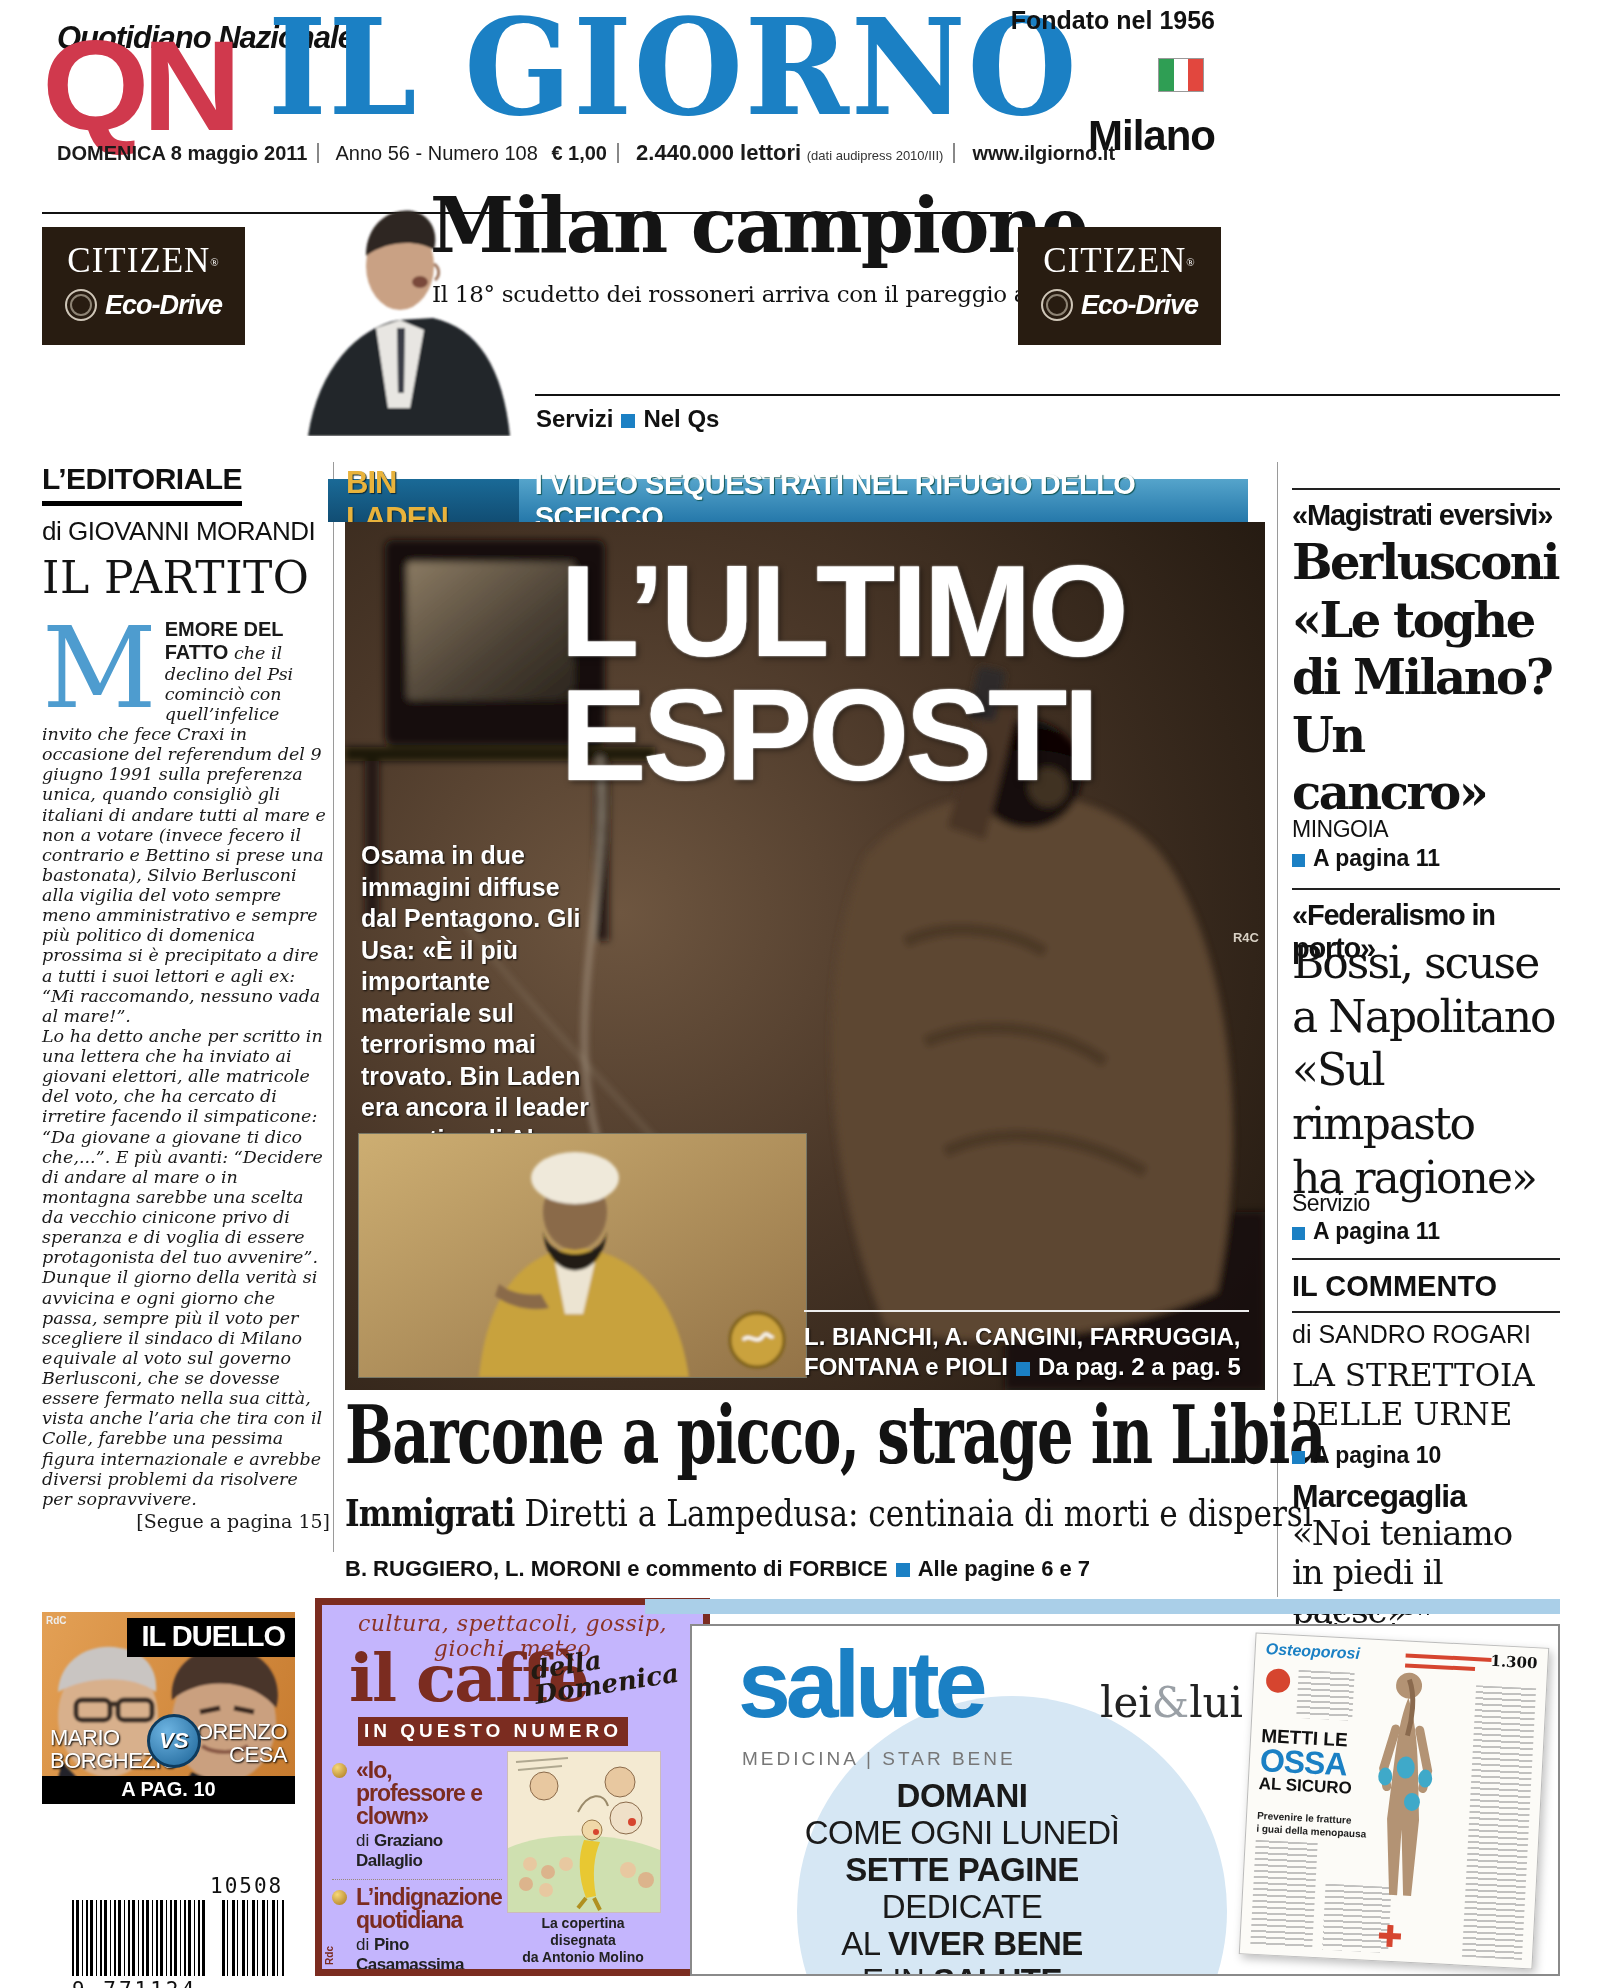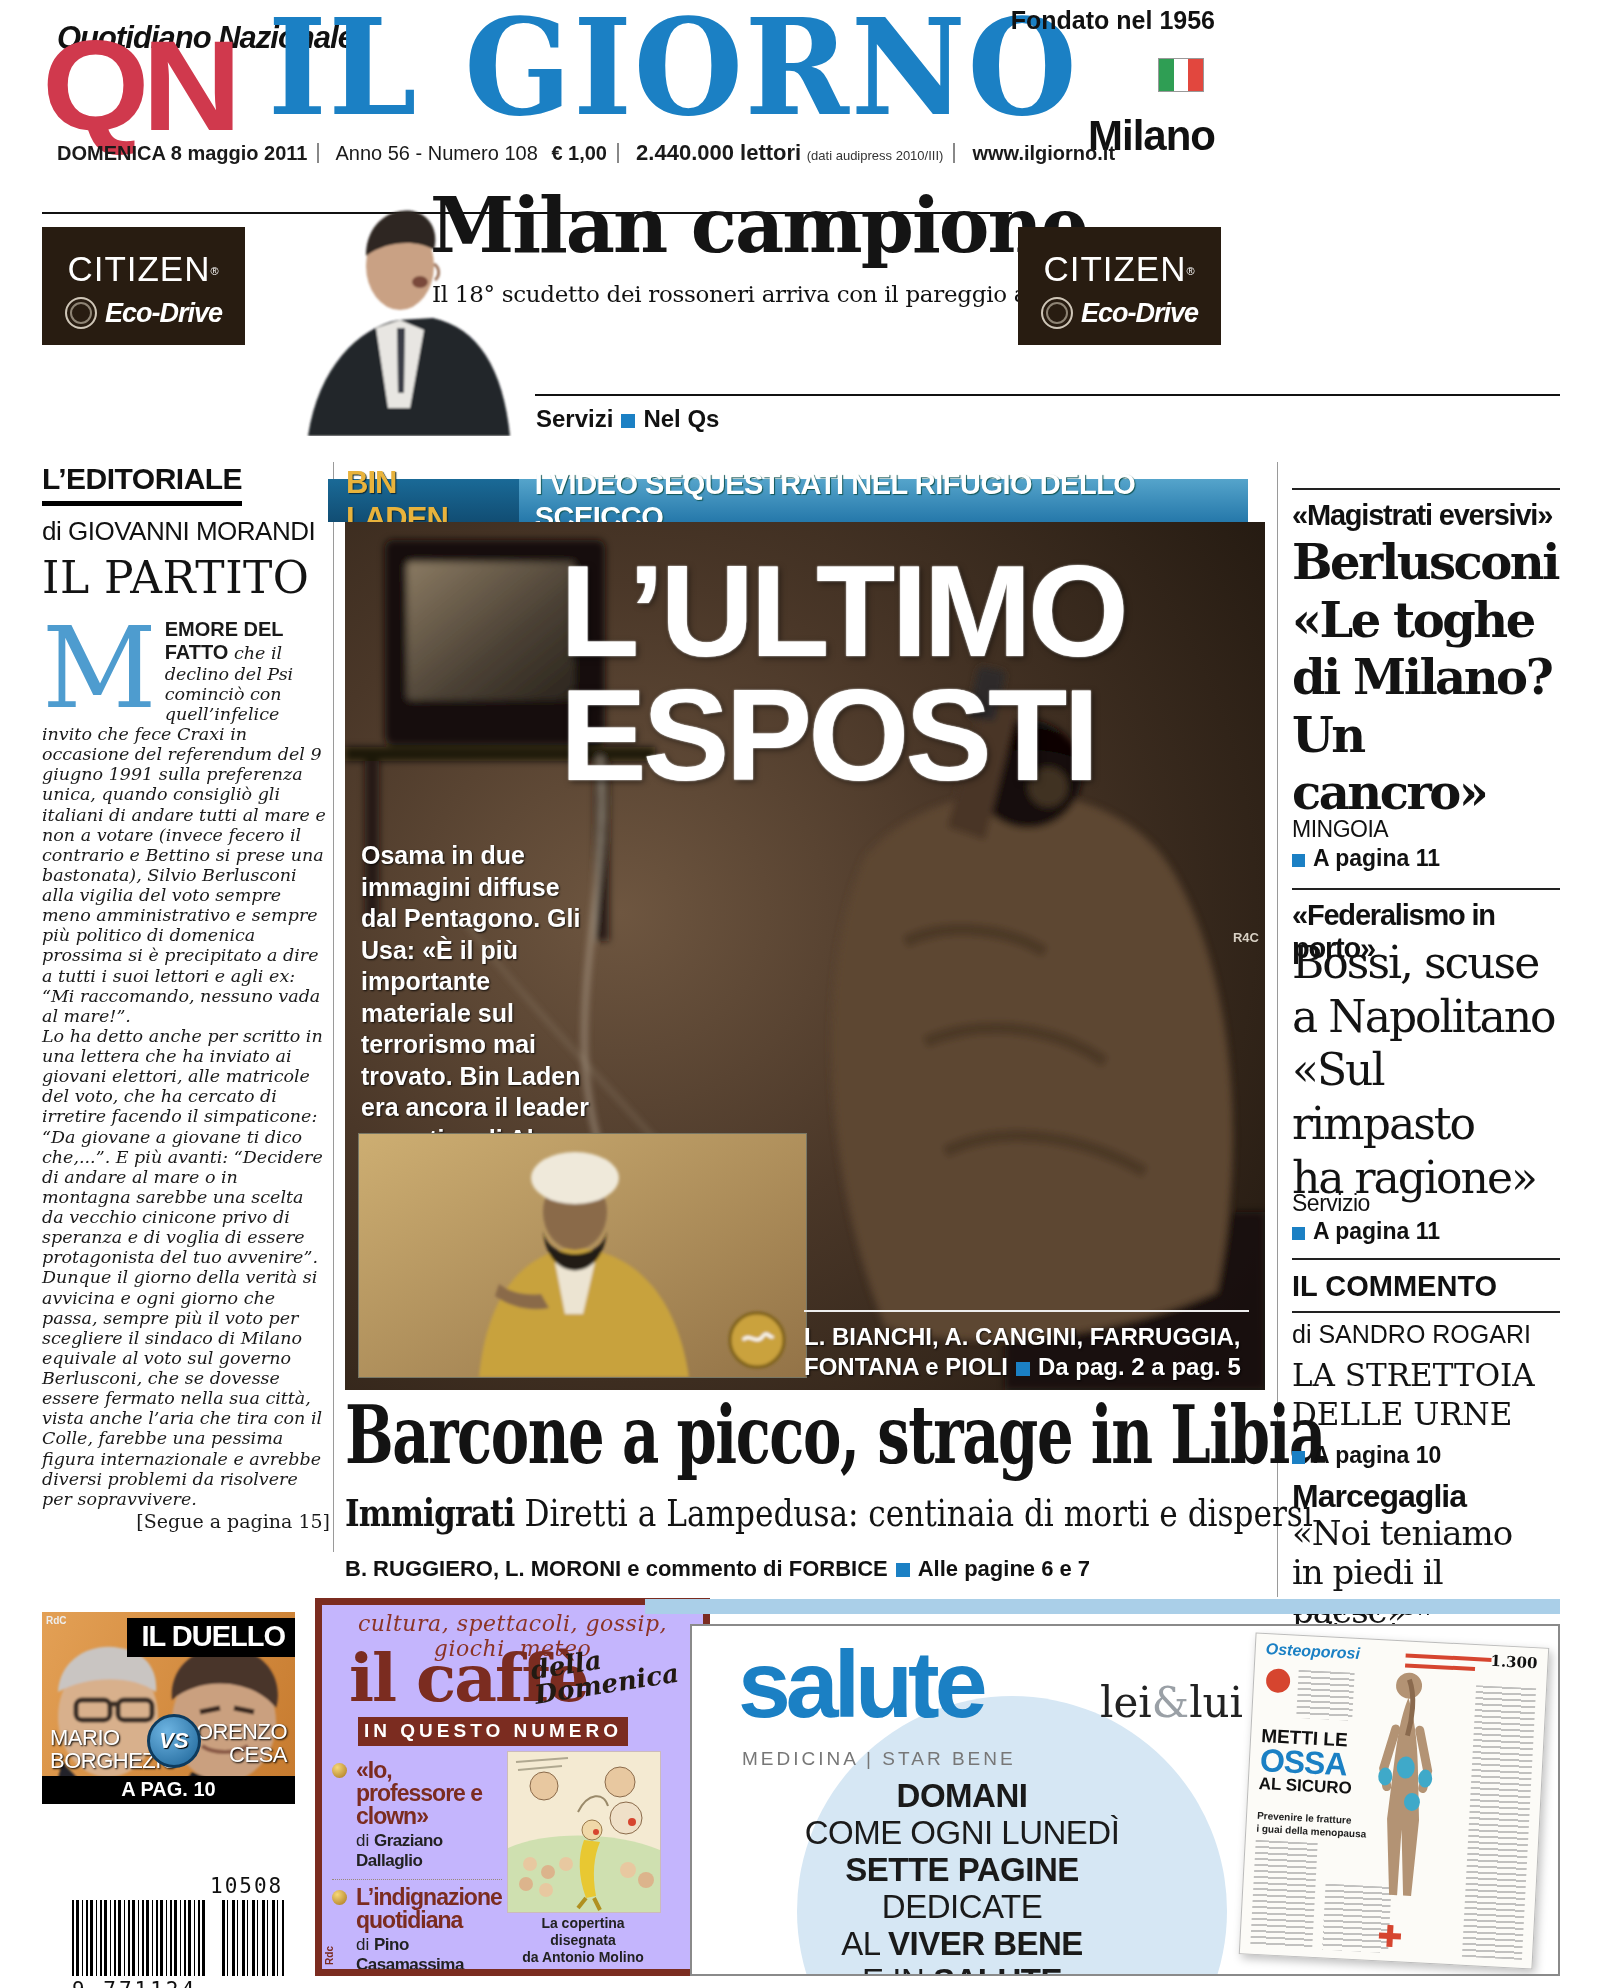--- a/index.html
+++ b/index.html
@@ -23,21 +23,21 @@
   .dateline .sep{display:inline-block;border-left:2px solid #888;height:20px;vertical-align:-3px;margin:0 12px 0 4px;}
   .dl-date{font-weight:bold;}
   .dl-price{font-weight:bold;margin-left:8px;}
   .dl-readers{font-weight:bold;font-size:22px;}
   .dl-note{font-size:13px;color:#333;}
   .dl-site{font-weight:bold;}
 
   
   .toprule{left:42px;top:212px;width:970px;height:2px;background:#111;}
   .ad{top:227px;width:203px;height:118px;background:#281c11;color:#fff;text-align:center;}
-  .ad-brand{font-family:Liberation Sans, sans-serif;font-size:35px;letter-spacing:1px;margin-top:22px;}
+  .ad-brand{font-family:Liberation Serif, serif;font-size:35px;letter-spacing:1px;margin-top:14px;}
   .ad-reg{font-size:11px;vertical-align:6px;}
   .ad-row{margin-top:8px;display:flex;align-items:center;justify-content:center;gap:8px;}
   .ad-logo{width:28px;height:28px;border:2px solid #cfc6b8;border-radius:50%;display:inline-block;box-shadow:inset 0 0 0 3px #281c11, inset 0 0 0 5px #8d8374;}
   .ad-sub{font-size:27px;font-weight:bold;font-style:italic;letter-spacing:-1px;}
   .coach{left:248px;top:178px;width:300px;height:258px;}
   .milan-h{left:430px;top:188px;font-size:76px;font-weight:bold;letter-spacing:-2px;color:#141414;line-height:1;}
   .milan-s{left:432px;top:281px;font-size:23px;color:#111;letter-spacing:-0.3px;}
   .servrule{left:535px;top:394px;width:1025px;height:2px;background:#111;}
   .services{left:536px;top:405px;font-size:24px;font-weight:bold;}
   .sq{display:inline-block;width:14px;height:14px;background:#1b80c4;margin:0 8px;vertical-align:-1px;}

